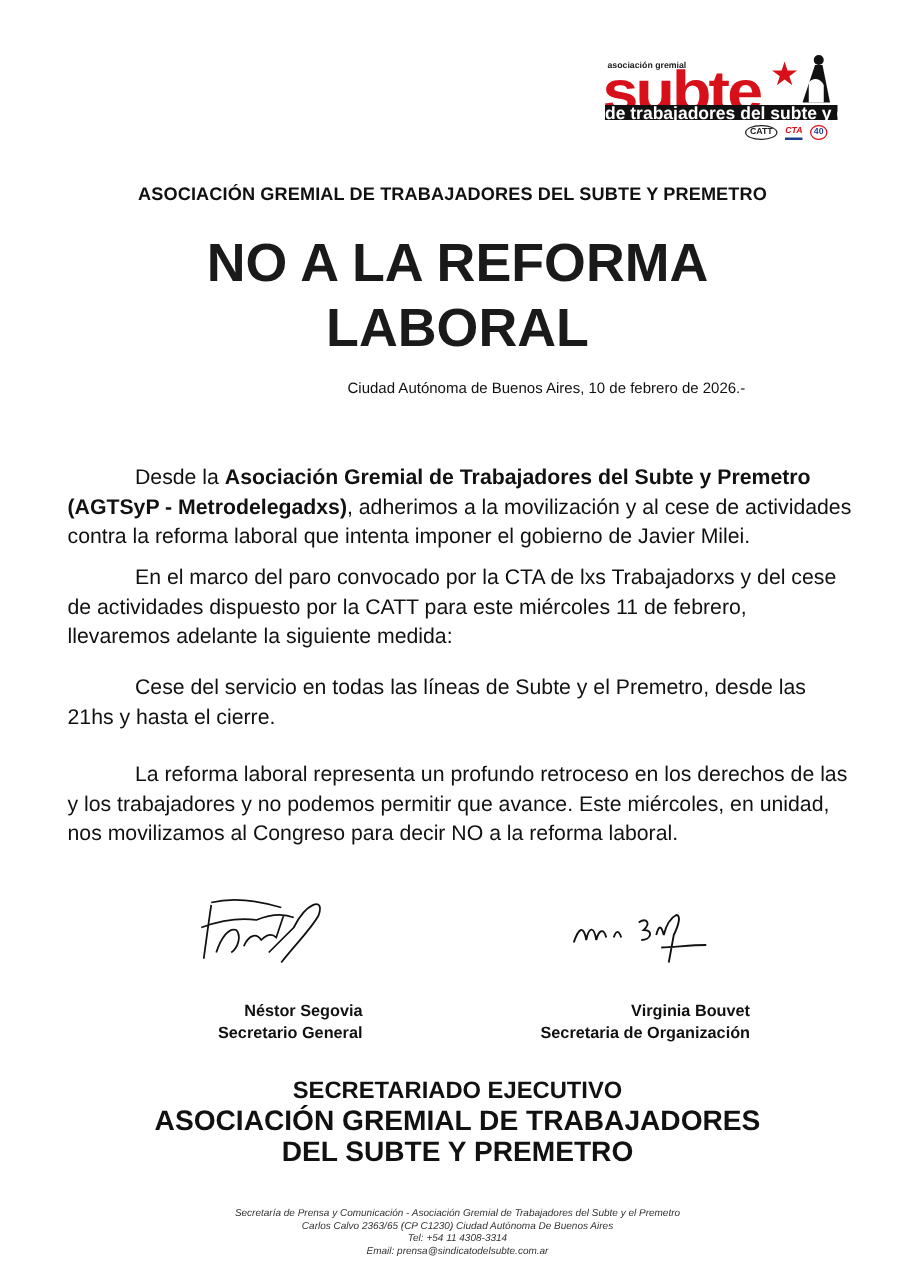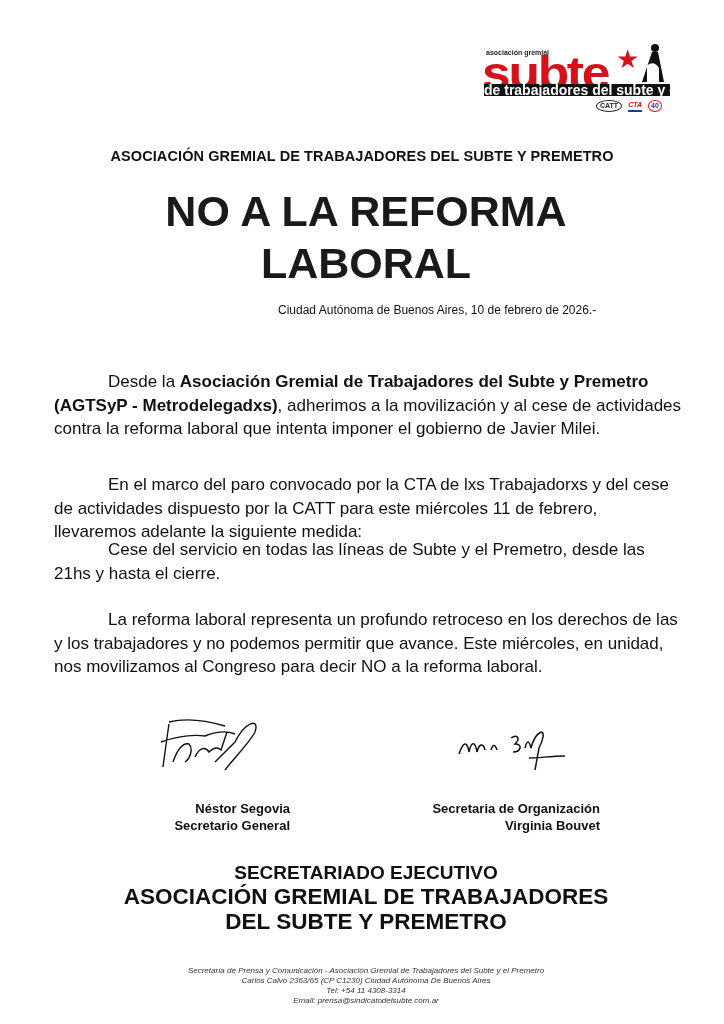--- a/index.html
+++ b/index.html
@@ -17,21 +17,21 @@
   .sl-catt { border:1.5px solid #222; border-radius:50%; padding:0 3px; color:#222; }
   .sl-cta { color:#d7101a; font-style:italic; background:linear-gradient(#fff,#fff); border-bottom:2px solid #1a3d8f; }
   .sl-40 { color:#1a3d8f; border-radius:50%; border:1.5px solid #d7101a; padding:0 2px; }
 
   .org-header { left:0; width:724px; top:136px; text-align:center; font-size:14.5px; font-weight:bold; letter-spacing:0.1px;margin-top:12px; }
   .title { left:0; width:732px; top:185px; text-align:center; font-size:43px; font-weight:bold; line-height:52px; color:#1a1a1a; }
   .date { left:278px; top:303px; font-size:12px; }
   .body { left:54px; width:630px; font-size:17px; line-height:23.5px; }
   .indent { display:inline-block; width:54px; }
   .p1 { top:357px;margin-top:13px; }
-  .p2 { top:450px;margin-top:23px; }
+  .p2 { top:450px; }
   .p3 { top:538px; font-weight:normal; }
   .p4 { top:608px; }
   .sig1 { left:155px; top:712px; width:110px; height:62px; }
   .sig2 { left:455px; top:724px; width:120px; height:48px; }
   .sig-name { font-size:13px; font-weight:bold; text-align:right; line-height:17px; }
   .sn1 { left:120px; width:170px; top:800px; }
   .sn2 { left:420px; width:180px; top:800px; }
   .exec { left:0; width:732px; top:862px; text-align:center; font-weight:bold; color:#111; }
   .exec .l1 { font-size:19px; line-height:22px; }
   .exec .l2 { font-size:22.5px; line-height:25px; }
@@ -79,22 +79,22 @@
 </svg>
 <svg class="abs sig2" viewBox="0 0 120 48" fill="none" stroke="#111" stroke-width="1.5">
   <path d="M4 30 C8 18 12 16 14 28 C16 18 20 16 22 28 C24 20 28 18 30 26 M36 26 C38 20 40 20 42 26 M56 14 C62 10 66 14 60 20 C68 20 66 28 58 28 M70 24 C72 16 74 16 76 24 C78 16 82 10 86 8 C90 8 88 16 84 24 L80 46 M74 34 C84 34 96 32 110 32"></path>
 </svg>
 
 <div class="abs sig-name sn1">
   <div>Néstor Segovia</div>
   <div>Secretario General</div>
 </div>
 <div class="abs sig-name sn2">
+  <div>Virginia Bouvet</div>
   <div>Secretaria de Organización</div>
-  <div>Virginia Bouvet</div>
 </div>
 
 <div class="abs exec">
   <div class="l1">SECRETARIADO EJECUTIVO</div>
   <div class="l2">ASOCIACIÓN GREMIAL DE TRABAJADORES</div>
   <div class="l2">DEL SUBTE Y PREMETRO</div>
 </div>
 
 <div class="abs footer">
   <div>Secretaría de Prensa y Comunicación - Asociación Gremial de Trabajadores del Subte y el Premetro</div>

